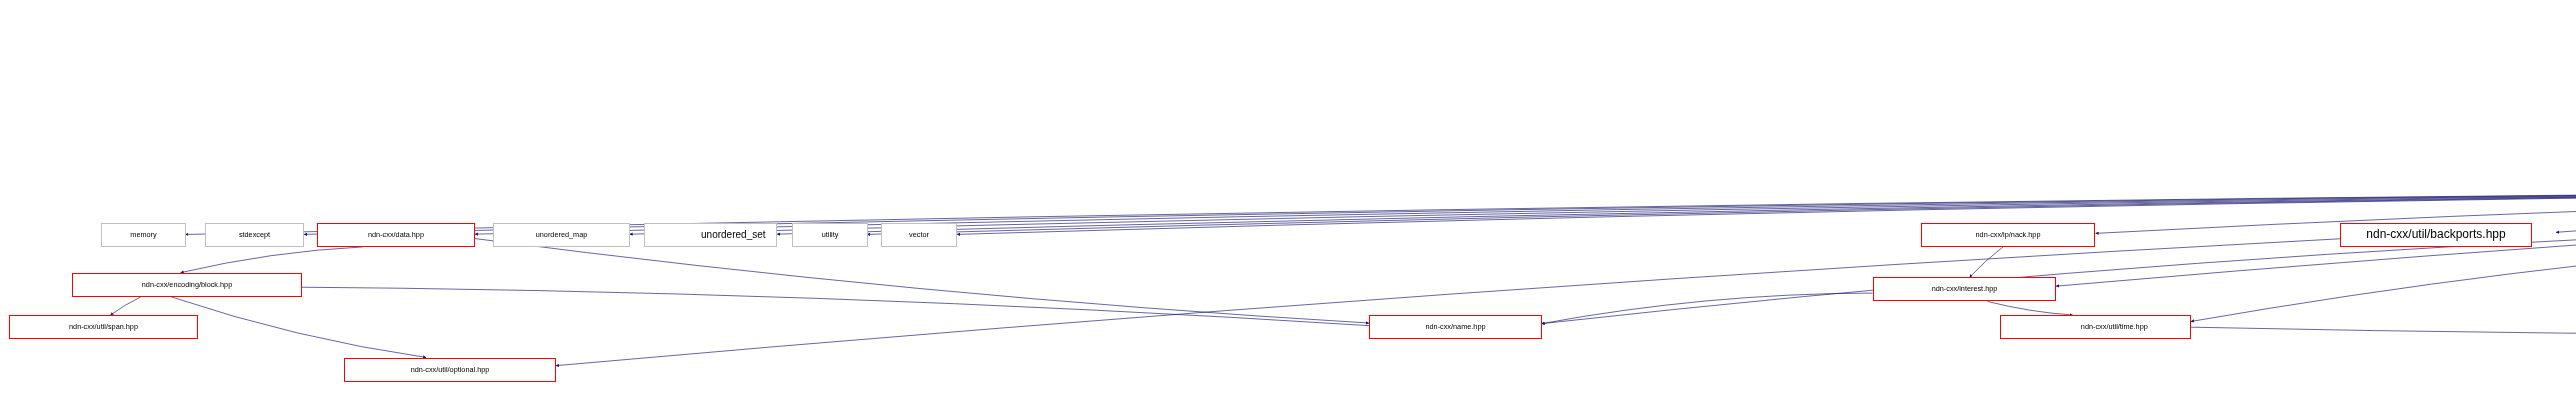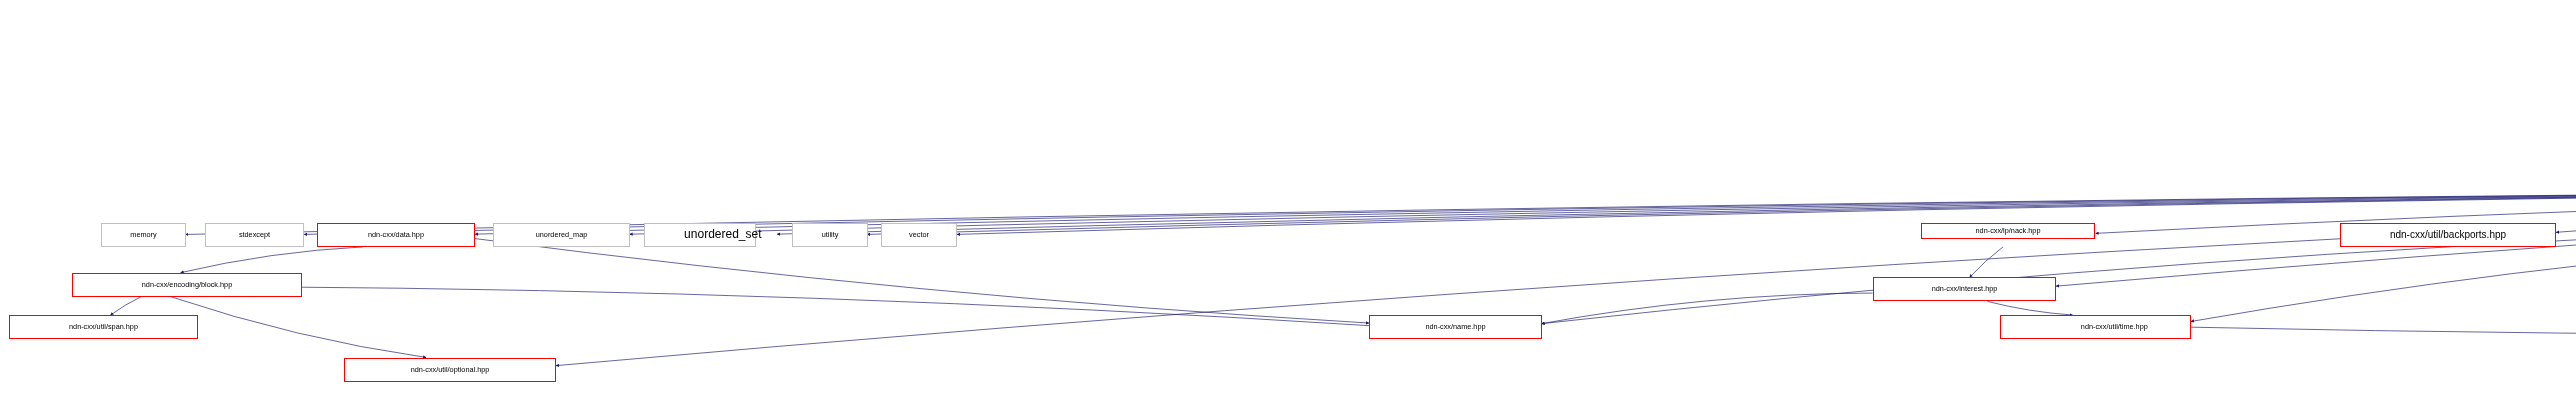--- a/index.html
+++ b/index.html
@@ -109,25 +109,25 @@
         <path d="M 10657.0,395.5 Q 8410.6,440.9 6165.9,538.2" marker-end="url(#arrow)"></path>
         <path d="M 9770.6,392.1 Q 8645.4,438.3 7523.6,536.4" marker-end="url(#arrow)"></path>
         <path d="M 9444.5,246.1 Q 8230.5,364.7 7022.6,535.0" marker-end="url(#arrow)"></path>
       </g>
   </svg>
   <div id="node-layer">
       <div class="node n-sys" style="left: 101px; top: 223px; width: 85px; height: 24px; font-size: 7.3px;">memory</div>
       <div class="node n-sys" style="left: 205px; top: 223px; width: 99px; height: 24px; font-size: 7.3px;">stdexcept</div>
       <div class="node n-red" style="left: 317px; top: 223px; width: 158px; height: 24px; font-size: 7.3px;">ndn-cxx/data.hpp</div>
       <div class="node n-sys" style="left: 493px; top: 223px; width: 137px; height: 24px; font-size: 7.3px;">unordered_map</div>
-      <div class="node n-sys" style="left: 644px; top: 223px; width: 112px; height: 24px; font-size: 12px; padding-left: 48px;">unordered_set</div>
+      <div class="node n-sys" style="left: 644px; top: 223px; width: 133px; height: 24px; font-size: 10px; padding-left: 48px;">unordered_set</div>
       <div class="node n-sys" style="left: 792px; top: 223px; width: 76px; height: 24px; font-size: 7.3px;">utility</div>
       <div class="node n-sys" style="left: 881px; top: 223px; width: 76px; height: 24px; font-size: 7.3px;">vector</div>
-      <div class="node n-red" style="left: 1921px; top: 223px; width: 174px; height: 16px; font-size: 7.3px;">ndn-cxx/lp/nack.hpp</div>
-      <div class="node n-red" style="left: 2340px; top: 223px; width: 216px; height: 24px; font-size: 10px;">ndn-cxx/util/backports.hpp</div>
+      <div class="node n-red" style="left: 1921px; top: 223px; width: 174px; height: 24px; font-size: 7.3px;">ndn-cxx/lp/nack.hpp</div>
+      <div class="node n-red" style="left: 2340px; top: 223px; width: 192px; height: 24px; font-size: 12px;">ndn-cxx/util/backports.hpp</div>
       <div class="node n-red" style="left: 32px; top: 273px; width: 230px; height: 24px; font-size: 7.3px; margin-left: 40px;">ndn-cxx/encoding/block.hpp</div>
       <div class="node n-red" style="left: 1873px; top: 277px; width: 183px; height: 24px; font-size: 7.3px;">ndn-cxx/interest.hpp</div>
       <div class="node n-red" style="left: 9px; top: 315px; width: 189px; height: 24px; font-size: 7.3px;">ndn-cxx/util/span.hpp</div>
       <div class="node n-red" style="left: 1369px; top: 315px; width: 173px; height: 24px; font-size: 7.3px; text-align: right;">ndn-cxx/name.hpp</div>
       <div class="node n-red" style="left: 2000px; top: 315px; width: 191px; height: 24px; font-size: 7.3px; padding-left: 40px;">ndn-cxx/util/time.hpp</div>
       <div class="node n-red" style="left: 344px; top: 358px; width: 212px; height: 24px; font-size: 7.3px;">ndn-cxx/util/optional.hpp</div>
     </div>
 </div>
 
 

